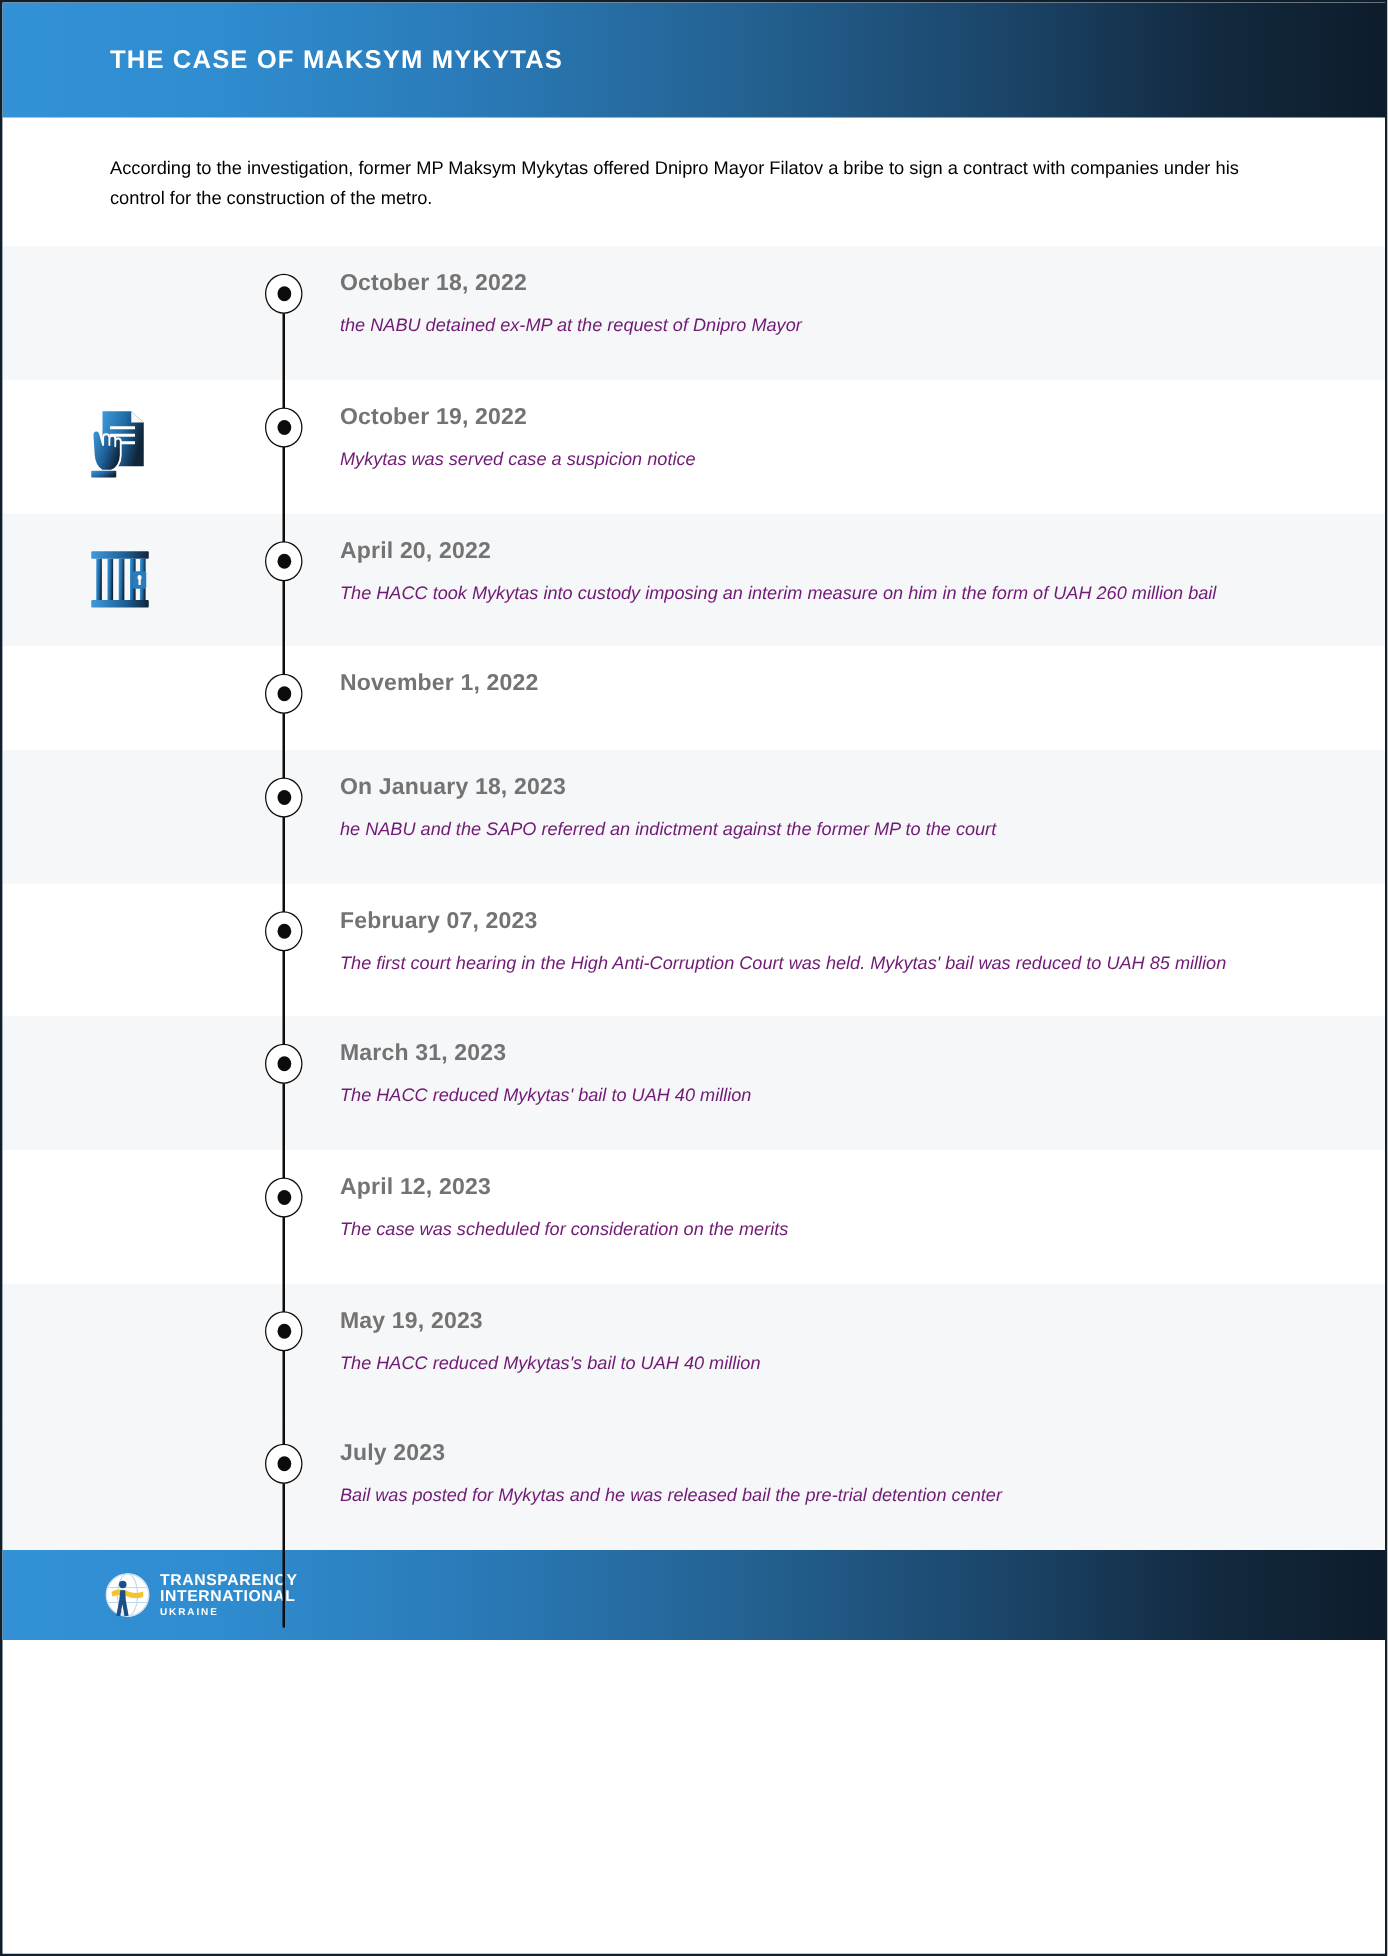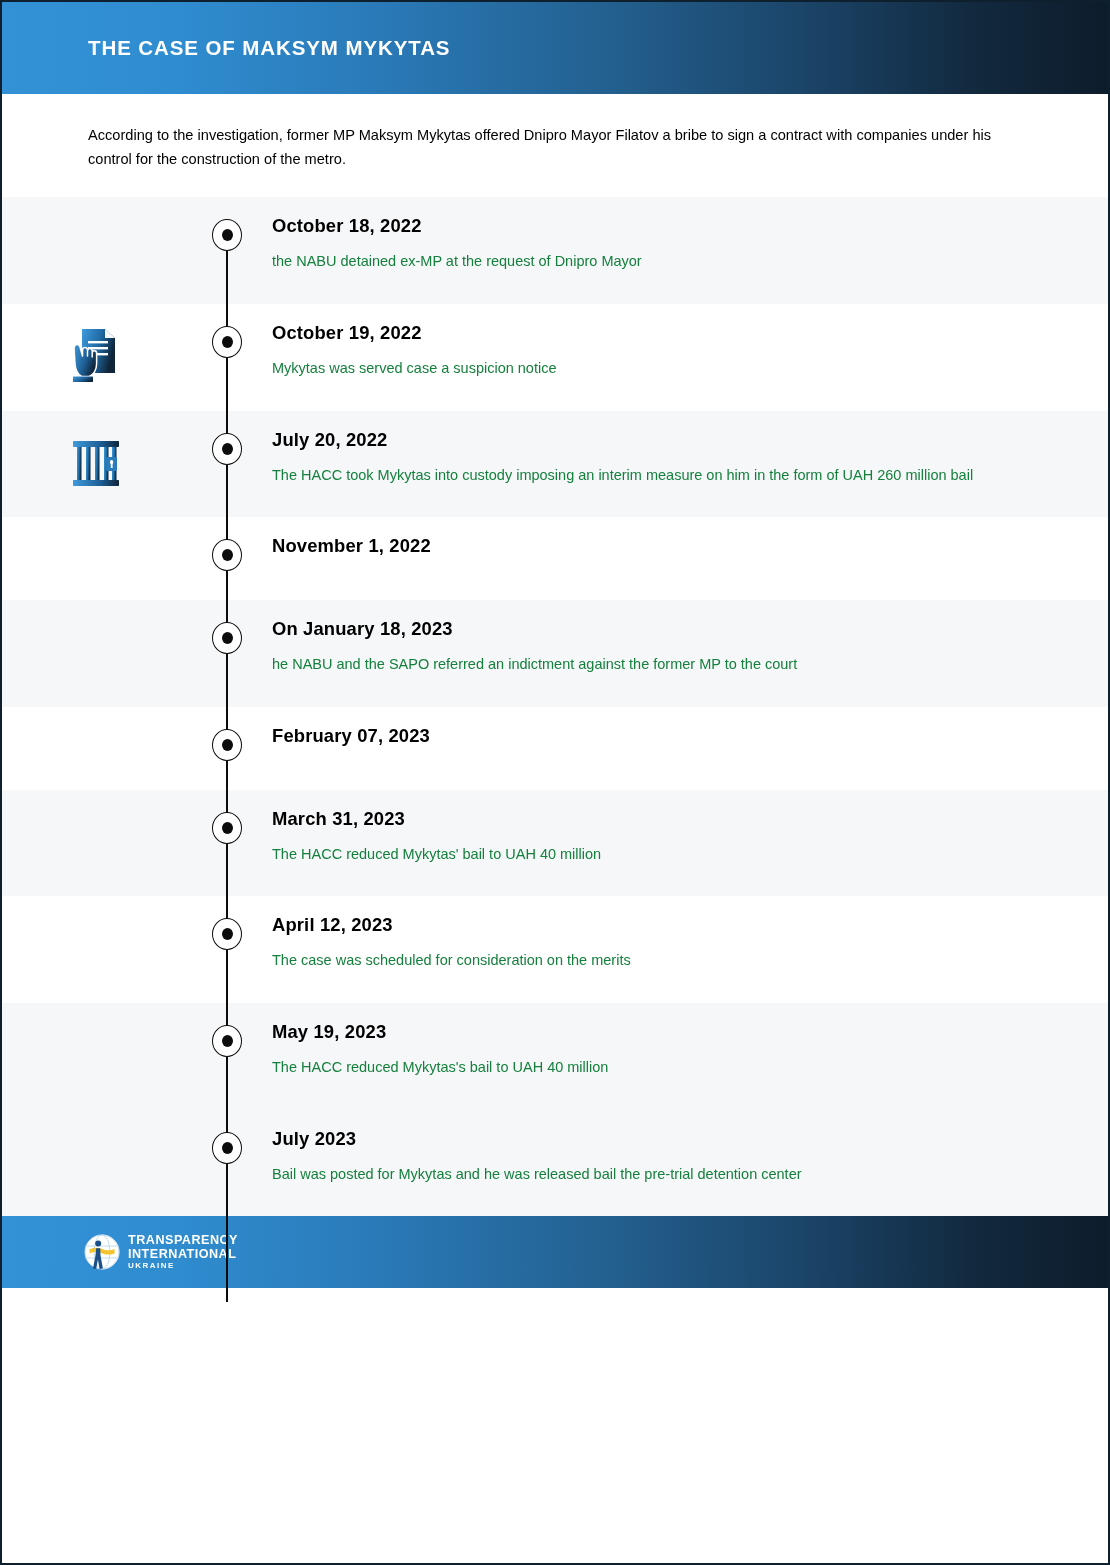--- a/index.html
+++ b/index.html
@@ -108,29 +108,30 @@
   }
 
   
   .tl-content {
     flex: 1 1 auto;
     padding: 18px 70px 30px 8px;
   }
   .tl-date {
     font-size: 18.4px;
     font-weight: bold;
-    color: #000000;
+    color: #737373;
     letter-spacing: 0.15px;
     margin-bottom: 13px;
   }
   .tl-desc {
     font-size: 14.5px;
     line-height: 1.63;
-    color: #15803d;
+    color: #701a75;
     max-width: 730px;
+    font-style: italic;
   }
 
   
   .tl-line {
     position: absolute;
     left: 221px;
     width: 1.6px;
     background: #0c0c0c;
     z-index: 1;
   }
@@ -256,21 +257,21 @@
               <rect x="38" y="24" width="11" height="14" rx="1.4" fill="#2b7bbb"></rect>
               <rect x="42" y="27" width="3.2" height="4" rx="1.6" fill="#ffffff"></rect>
               <rect x="42.8" y="30" width="1.8" height="5" fill="#ffffff"></rect>
             </svg>
           </div>
         </div>
         <div class="tl-marker-col">
           <div class="tl-dot"></div>
         </div>
         <div class="tl-content">
-          <div class="tl-date">July 20, 2022</div>
+          <div class="tl-date">April 20, 2022</div>
           <div class="tl-desc">The HACC took Mykytas into custody imposing an interim measure on him in the form of UAH 260 million bail</div>
         </div>
       </div>
       <div class="tl-row plain">
         <div class="tl-icon-col">
           <div class="tl-icon-slot"></div>
         </div>
         <div class="tl-marker-col">
           <div class="tl-dot"></div>
         </div>
@@ -292,20 +293,21 @@
       </div>
       <div class="tl-row plain">
         <div class="tl-icon-col">
           <div class="tl-icon-slot"></div>
         </div>
         <div class="tl-marker-col">
           <div class="tl-dot"></div>
         </div>
         <div class="tl-content">
           <div class="tl-date">February 07, 2023</div>
+          <div class="tl-desc">The first court hearing in the High Anti-Corruption Court was held. Mykytas' bail was reduced to UAH 85 million</div>
         </div>
       </div>
       <div class="tl-row band">
         <div class="tl-icon-col">
           <div class="tl-icon-slot"></div>
         </div>
         <div class="tl-marker-col">
           <div class="tl-dot"></div>
         </div>
         <div class="tl-content">

